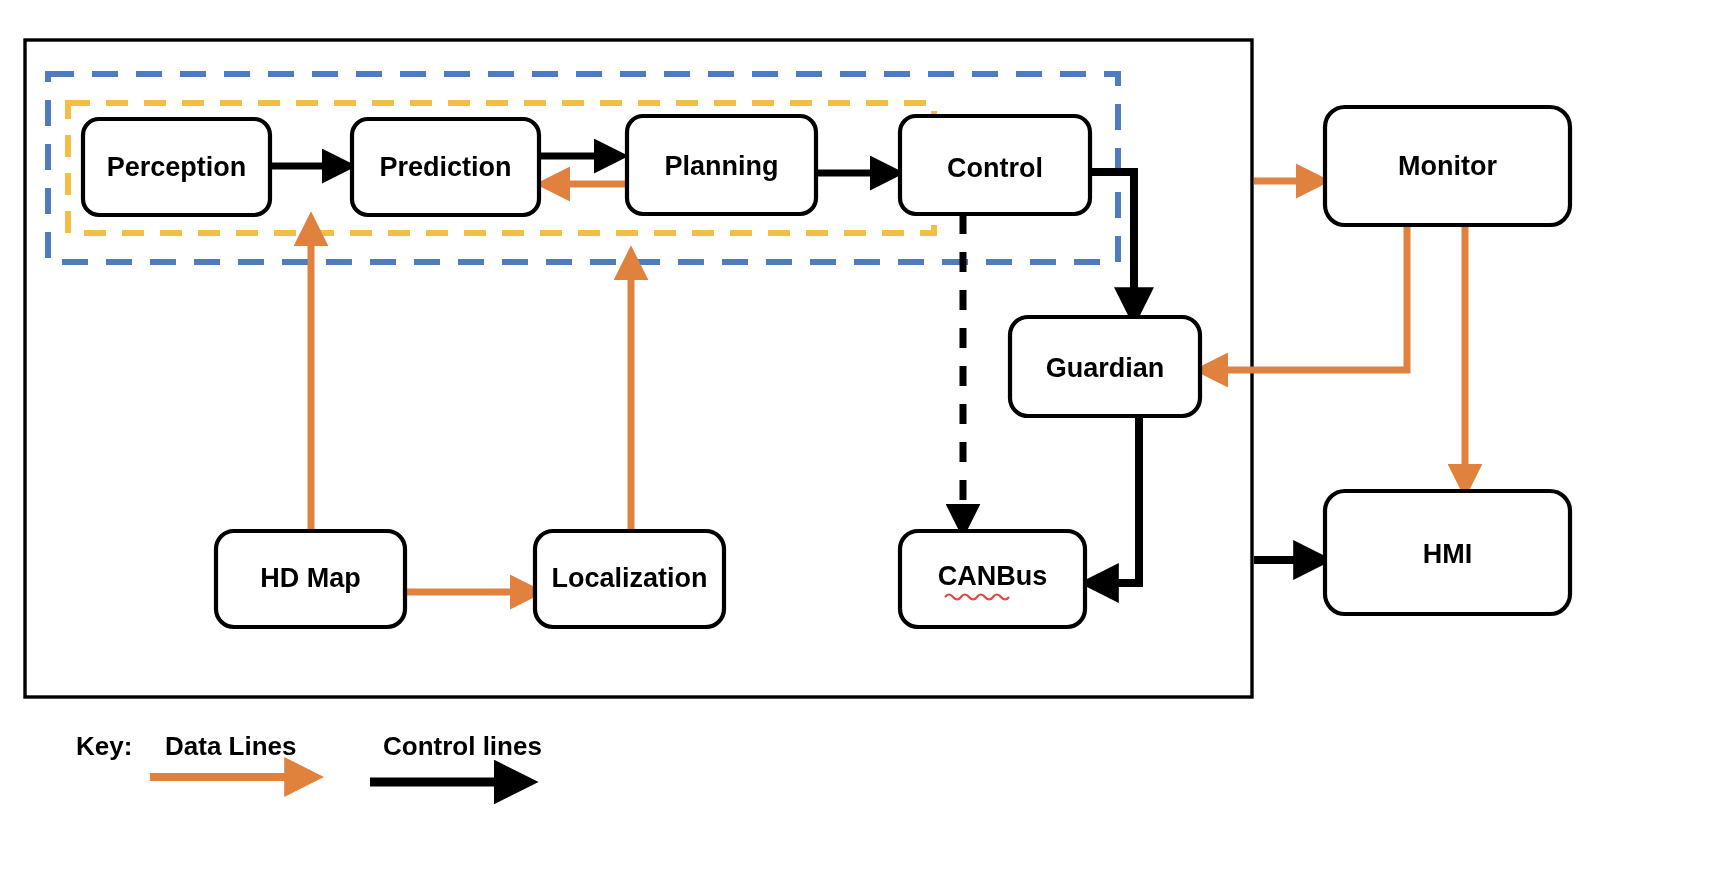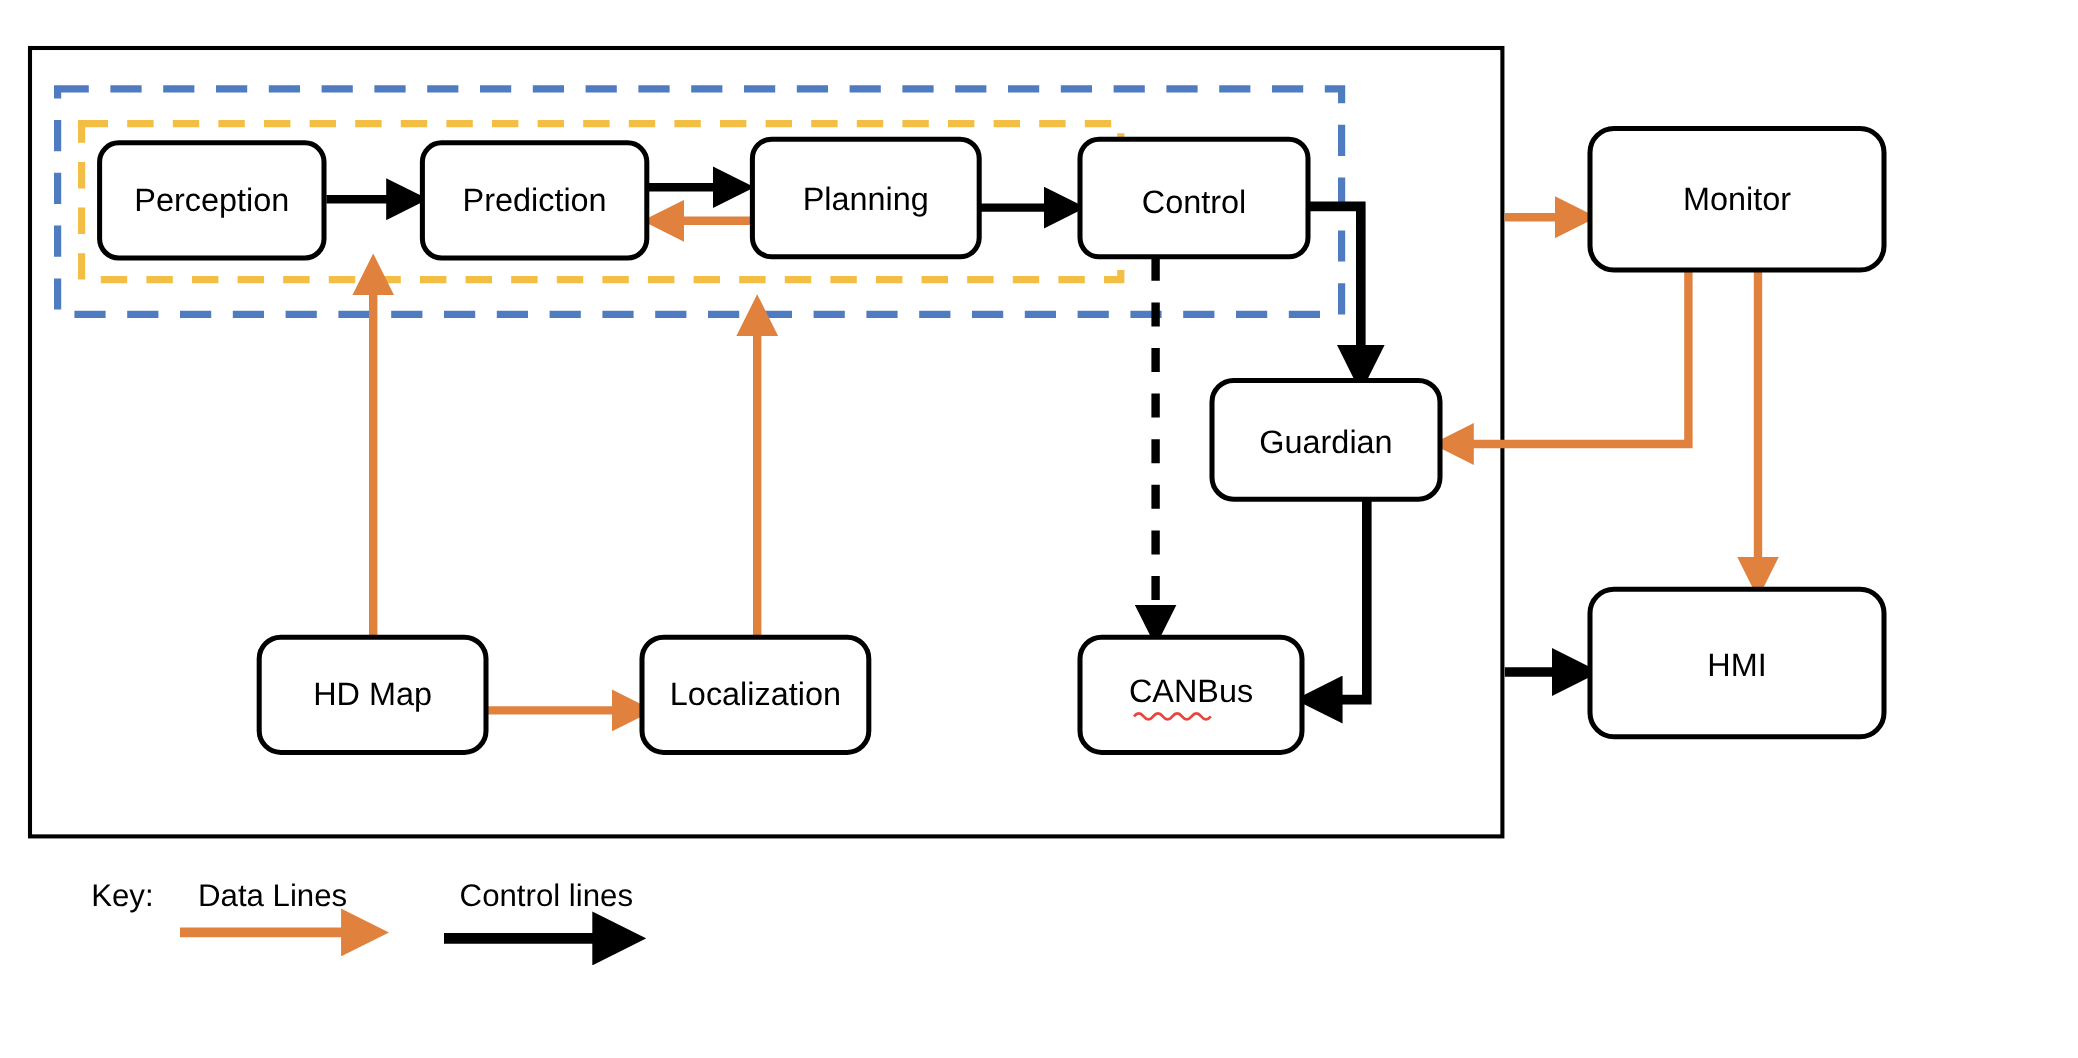--- a/index.html
+++ b/index.html
@@ -1,18 +1,18 @@
 <!DOCTYPE html>
 <html><head>
 <meta charset="utf-8">
 <style>
   html,body{margin:0;padding:0;background:#ffffff;}
   body{width:1732px;height:882px;overflow:hidden;
        font-family:"Liberation Sans","DejaVu Sans",sans-serif;}
-  #stage{position:relative;width:1732px;height:882px;background:#fff;}
+  #stage{position:relative;width:1732px;height:882px;background:#fff;font-weight:bold;}
   svg#diagram{position:absolute;left:0;top:0;width:1732px;height:882px;}
   .node-label{font-family:"Liberation Sans","DejaVu Sans",sans-serif;
               font-size:27px;fill:#000;text-anchor:middle;dominant-baseline:middle;}
   .key-label{font-family:"Liberation Sans","DejaVu Sans",sans-serif;
              font-size:26px;fill:#000;dominant-baseline:middle;}
   .nodebox{fill:#ffffff;stroke:#000000;stroke-width:4.2;}
 </style>
 </head>
 <body>
 

